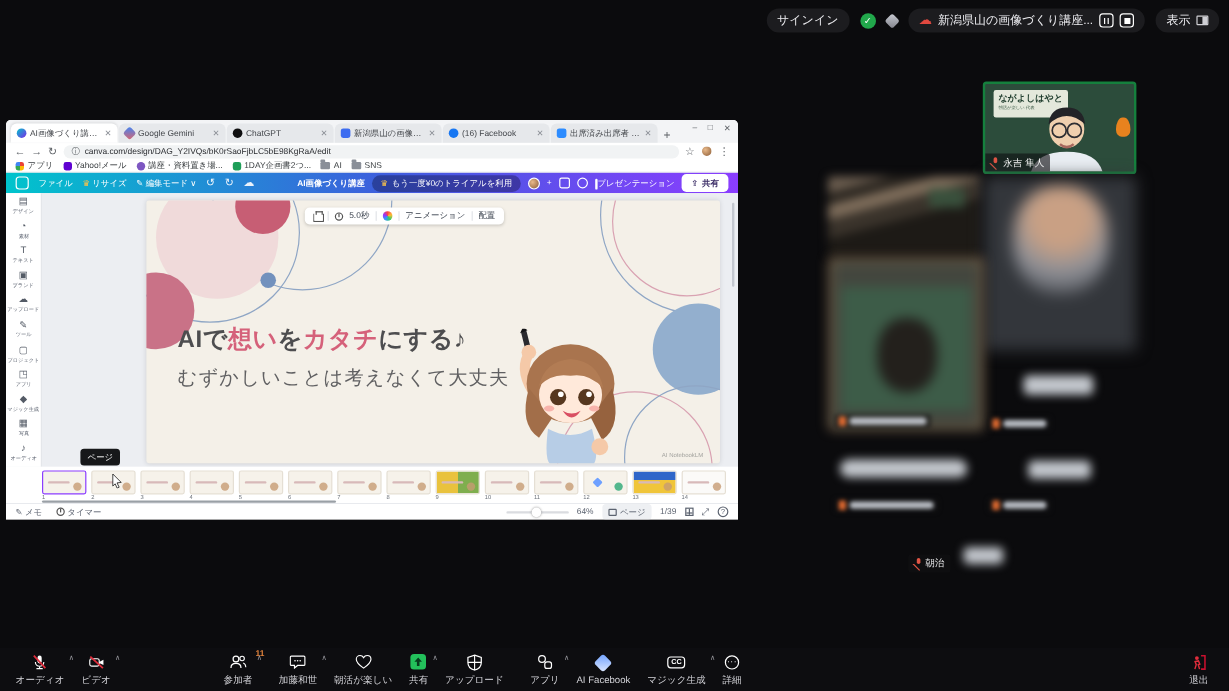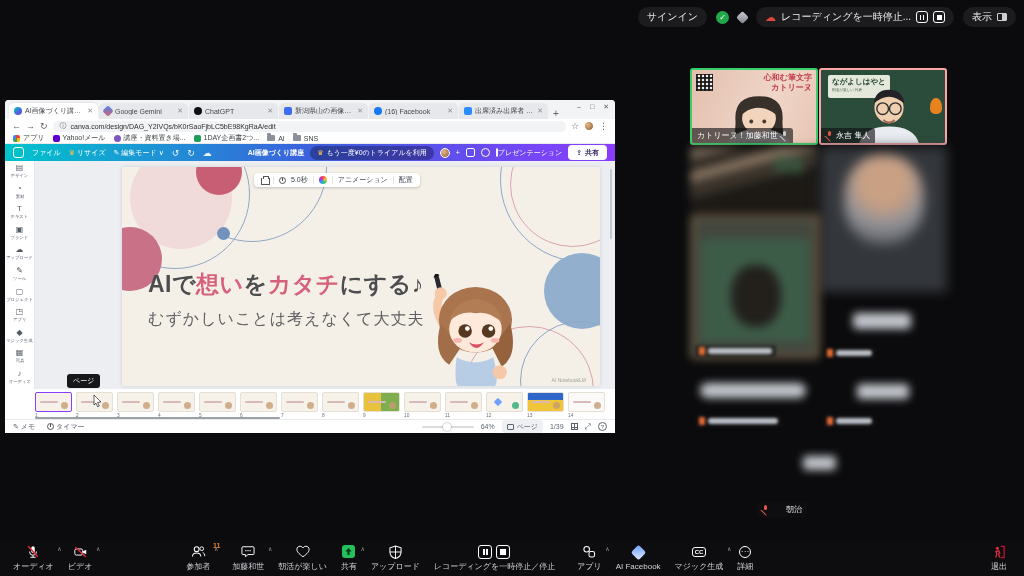--- a/index.html
+++ b/index.html
@@ -79,21 +79,21 @@
   .ctx-bar{position:absolute;left:132px;top:6px;height:14px;background:#fff;border-radius:4px;box-shadow:0 1px 3px rgba(0,0,0,.2);display:flex;align-items:center;gap:5px;padding:0 7px;font-size:7px;color:#39414d;z-index:5}
   .ctx-div{width:1px;height:8px;background:#e2e4e8}
   .trash{width:7px;height:8px;position:relative}
   .trash:before{content:"";position:absolute;left:0;top:2px;width:7px;height:6px;border:1px solid #555;border-top:none;border-radius:0 0 1px 1px}
   .trash:after{content:"";position:absolute;left:1.5px;top:0;width:4px;height:2px;border:1px solid #555;border-bottom:none}
   .clock{width:7px;height:7px;border:1px solid #555;border-radius:50%;position:relative}
   .clock:after{content:"";position:absolute;left:45%;top:15%;width:1px;height:3px;background:#555}
   .wheel{width:8px;height:8px;border-radius:50%;background:conic-gradient(#f44,#fb3,#3c6,#39f,#93f,#f44)}
 
   .slide-title{position:absolute;left:26px;top:102px;z-index:3}
-  .t1{font-size:23px;font-weight:bold;letter-spacing:.5px;white-space:nowrap}
+  .t1{font-size:20px;font-weight:bold;letter-spacing:.5px;white-space:nowrap}
   .t1 .dark{color:#4d4d4f}.t1 .pink{color:#d5617a}
   .t2{font-size:31px;font-weight:bold;color:#4d4d4f;margin-top:1px;letter-spacing:2px}
   .t3{font-size:16px;color:#606062;margin-top:9px;letter-spacing:1px}
   .girl{position:absolute;right:72px;bottom:-2px;width:122px;height:114px;z-index:4}
   .wm{position:absolute;right:14px;bottom:3px;font-size:5px;color:#a2a29e;z-index:4}
 
   
   .filmstrip{position:relative;height:30px;background:#fff;padding:3px 0 0 30px;display:flex;gap:4px}
   .thumb-wrap{display:flex;flex-direction:column;gap:1px}
   .thumb{width:37px;height:20px;background:#f6f2ea;border:1px solid #e5dfd4;border-radius:2px;position:relative;overflow:hidden}
@@ -116,21 +116,21 @@
   .pg-ico{width:7px;height:6px;border:1px solid #5c6370;border-radius:1px}
   .grid-ico{width:7px;height:7px;border:1px solid #5c6370;position:relative}
   .grid-ico:before{content:"";position:absolute;left:50%;top:0;bottom:0;width:1px;background:#5c6370}
   .grid-ico:after{content:"";position:absolute;top:50%;left:0;right:0;height:1px;background:#5c6370}
   .help{width:9px;height:9px;border:1px solid #5c6370;border-radius:50%;display:flex;align-items:center;justify-content:center;font-size:6px}
 
   
   .ppanel{position:absolute;left:688px;top:66px;width:262px;height:474px}
   .tile{position:absolute;border-radius:3px;overflow:hidden}
   .t-1{left:2px;top:2px;width:128px;height:77px;border:2px solid #35d06a;background:linear-gradient(115deg,#e3bfae,#efd6c8 60%,#e8c4b4)}
-  .t-2{left:131px;top:2px;width:128px;height:77px;border:2px solid #fca5a5;background:#2c4c3b}
+  .t-2{left:131px;top:2px;width:128px;height:77px;border:2px solid #15803d;background:#2c4c3b}
   .qr{position:absolute;left:4px;top:4px;width:17px;height:17px;background:
       repeating-linear-gradient(0deg,rgba(20,20,20,.85) 0 2px,transparent 2px 4px),
       repeating-linear-gradient(90deg,rgba(20,20,20,.85) 0 2px,#f2f2f2 2px 4px)}
   .banner{position:absolute;right:4px;top:3px;text-align:right;color:#c23a4a;font-weight:bold;font-size:8px;line-height:1.25}
   .board-label{position:absolute;left:7px;top:5px;background:rgba(238,240,228,.95);border-radius:2px;padding:2px 4px}
   .bl1{font-size:7.5px;font-weight:bold;color:#1c3a2a;white-space:nowrap}
   .bl2{font-size:6px;transform:scale(.6);transform-origin:left top;color:#3c5a46;white-space:nowrap}
   .mascot{position:absolute;right:3px;top:28px;width:12px;height:16px;background:#e8821e;border-radius:45% 45% 40% 40%/60% 60% 35% 35%}
   .nametag{position:absolute;left:0;bottom:0;background:rgba(15,15,18,.62);color:#fff;font-size:8px;padding:2px 5px;border-radius:0 3px 0 0;display:flex;align-items:center;gap:3px;white-space:nowrap}
   .mic-red{width:7px;height:9px;position:relative;flex:none}
@@ -143,21 +143,21 @@
   .b-room i{position:absolute;right:14px;top:10px;width:30px;height:16px;background:#39503c;border-radius:2px;display:block}
   .b-person{left:132px;top:81px;width:127px;height:145px;background:#33363b;filter:blur(6px)}
   .b-person i{position:absolute;left:24px;top:8px;width:80px;height:90px;background:radial-gradient(circle at 50% 30%,#c9a084 0 30%,#8d8f96 60%,#3a3d42 100%);border-radius:45%;display:block}
   .b-board{left:3px;top:149px;width:128px;height:143px;border:2px solid #b98d62;background:#43463e}
   .b-board .gb{position:absolute;left:8px;top:22px;right:8px;bottom:14px;background:#3d5c48;display:block}
   .b-board .hd{position:absolute;left:38px;top:48px;width:50px;height:62px;background:#23201c;border-radius:45%;display:block}
   .blur-bar{position:absolute;background:#c3c7cd;border-radius:4px;filter:blur(4px)}
   .blur-label{position:absolute;display:flex;align-items:center;gap:3px;background:rgba(18,18,20,.55);border-radius:2px;padding:2px 4px;filter:blur(1.6px)}
   .blur-label i{display:block;width:6px;height:8px;background:#e06a30;border-radius:1px;flex:none}
   .blur-label b{display:block;height:6px;background:#b9bdc4;border-radius:3px}
-  .tag-last{position:absolute;left:69px;top:436px;display:flex;align-items:center;gap:17px;background:rgba(18,18,20,.55);border-radius:2px;padding:2px 5px;color:#e8e8ea;font-size:8px;filter:blur(.4px)}
+  .tag-last{position:absolute;left:69px;top:396px;display:flex;align-items:center;gap:2px;background:rgba(18,18,20,.55);border-radius:2px;padding:2px 5px;color:#e8e8ea;font-size:8px;filter:blur(.4px)}
 
   
   .ztool{position:absolute;left:0;right:0;bottom:0;height:36px;background:#0d0d10;display:flex;align-items:center;padding:0 6px}
   .tb{display:flex;flex-direction:column;align-items:center;justify-content:center;gap:2px;height:36px;padding:0 7px;position:relative;color:#d6d6da}
   .tb .lbl{font-size:8px;white-space:nowrap;color:#d3d3d8}
   .tb .ic{height:14px;display:flex;align-items:center;justify-content:center}
   .chev{position:absolute;top:5px;right:-1px;font-size:6px;color:#96969c}
   .badge{position:absolute;top:2px;right:-3px;font-size:7px;color:#e0823c;font-weight:bold}
   .share-ic{width:13px;height:13px;background:#23c05b;border-radius:3px;display:flex;align-items:center;justify-content:center}
   .cc-ic{border:1.2px solid #fff;border-radius:3px;font-size:6px;font-weight:bold;color:#fff;padding:1px 2px}
@@ -175,21 +175,21 @@
 <div class="stage">
 
   <div class="mtop">
     <div class="pill">
       <span>サインイン</span>
     </div>
     <span class="shield">✓</span>
     <span class="spark"></span>
     <div class="pill">
       <span class="rec-dot">☁</span>
-      <span>レコーディングを一時停止...</span>
+      <span>新潟県山の画像づくり講座...</span>
       <span class="mini-btn mini-pause">
           <i></i>
           <i></i>
         </span>
       <span class="mini-btn mini-stop">
           <i></i>
         </span>
     </div>
     <div class="pill">
       <span>表示</span>
@@ -486,38 +486,20 @@
         <span>1/39</span>
         <span class="grid-ico"></span>
         <span style="font-size:8px">⤢</span>
         <span class="help">?</span>
       </div>
     </div>
   </div>
 
   <div class="ppanel">
 
-    <div class="tile t-1">
-      <div class="qr"></div>
-      <div class="banner">
-        <div>心和む筆文字</div>
-        <div>カトリーヌ</div>
-      </div>
-      <svg viewBox="0 0 60 40" style="position:absolute;left:28px;bottom:0;width:78px;height:52px">
-        <path d="M12 24 Q10 4 30 4 Q50 4 48 24 L49 40 L11 40 Z" fill="#38302a"></path>
-        <ellipse cx="30" cy="42" rx="24" ry="13" fill="#ece8e2"></ellipse>
-        <ellipse cx="30" cy="21" rx="13" ry="12" fill="#f2d4bd"></ellipse>
-        <path d="M17 18 Q20 7 30 7 Q40 7 43 18 Q35 12 27 13 Q21 14 17 18 Z" fill="#38302a"></path>
-        <path d="M24 22 a1.5 1.5 0 1 0 .1 0 M34 22 a1.5 1.5 0 1 0 .1 0" fill="#4a3a2e"></path>
-      </svg>
-      <div class="nametag">
-        <span>カトリーヌ！加藤和世</span>
-        <span class="mic-red mic-gray"></span>
-      </div>
-    </div>
 
     <div class="tile t-2">
       <div class="board-label">
         <div class="bl1">ながよしはやと</div>
         <div class="bl2">朝活が楽しい 代表</div>
       </div>
       <span class="mascot"></span>
       <svg viewBox="0 0 60 44" style="position:absolute;left:30px;bottom:0;width:76px;height:56px">
         <path d="M6 46 Q9 31 30 31 Q51 31 54 46 Z" fill="#e9edf2"></path>
         <ellipse cx="30" cy="16" rx="11.5" ry="12.5" fill="#f0cfae"></ellipse>
@@ -657,32 +639,20 @@
       <span class="ic">
         <svg width="13" height="14" viewBox="0 0 14 15">
             <path d="M7 1 L13 3 V7.5 C13 11 10.5 13.5 7 14.5 C3.5 13.5 1 11 1 7.5 V3 Z" fill="none" stroke="#fff" stroke-width="1.1"></path>
             <line x1="7" y1="1" x2="7" y2="14.5" stroke="#fff" stroke-width="1"></line>
             <line x1="1" y1="7.5" x2="13" y2="7.5" stroke="#fff" stroke-width="1"></line>
           </svg>
       </span>
       <span class="lbl">アップロード</span>
     </div>
 
-    <div class="tb">
-      <span class="ic recbtns">
-        <span class="mini-btn mini-pause" style="width:14px;height:14px">
-            <i style="height:6px"></i>
-            <i style="height:6px"></i>
-          </span>
-        <span class="mini-btn mini-stop" style="width:14px;height:14px">
-            <i style="width:6px;height:6px"></i>
-          </span>
-      </span>
-      <span class="lbl">レコーディングを一時停止／停止</span>
-    </div>
 
     <span class="sp8"></span>
 
     <div class="tb">
       <span class="ic">
         <svg width="14" height="13" viewBox="0 0 15 14">
             <circle cx="5" cy="4.5" r="3" fill="none" stroke="#fff" stroke-width="1.1"></circle>
             <rect x="7.5" y="7" width="6" height="6" rx="2" fill="none" stroke="#fff" stroke-width="1.1"></rect>
           </svg>
       </span>

